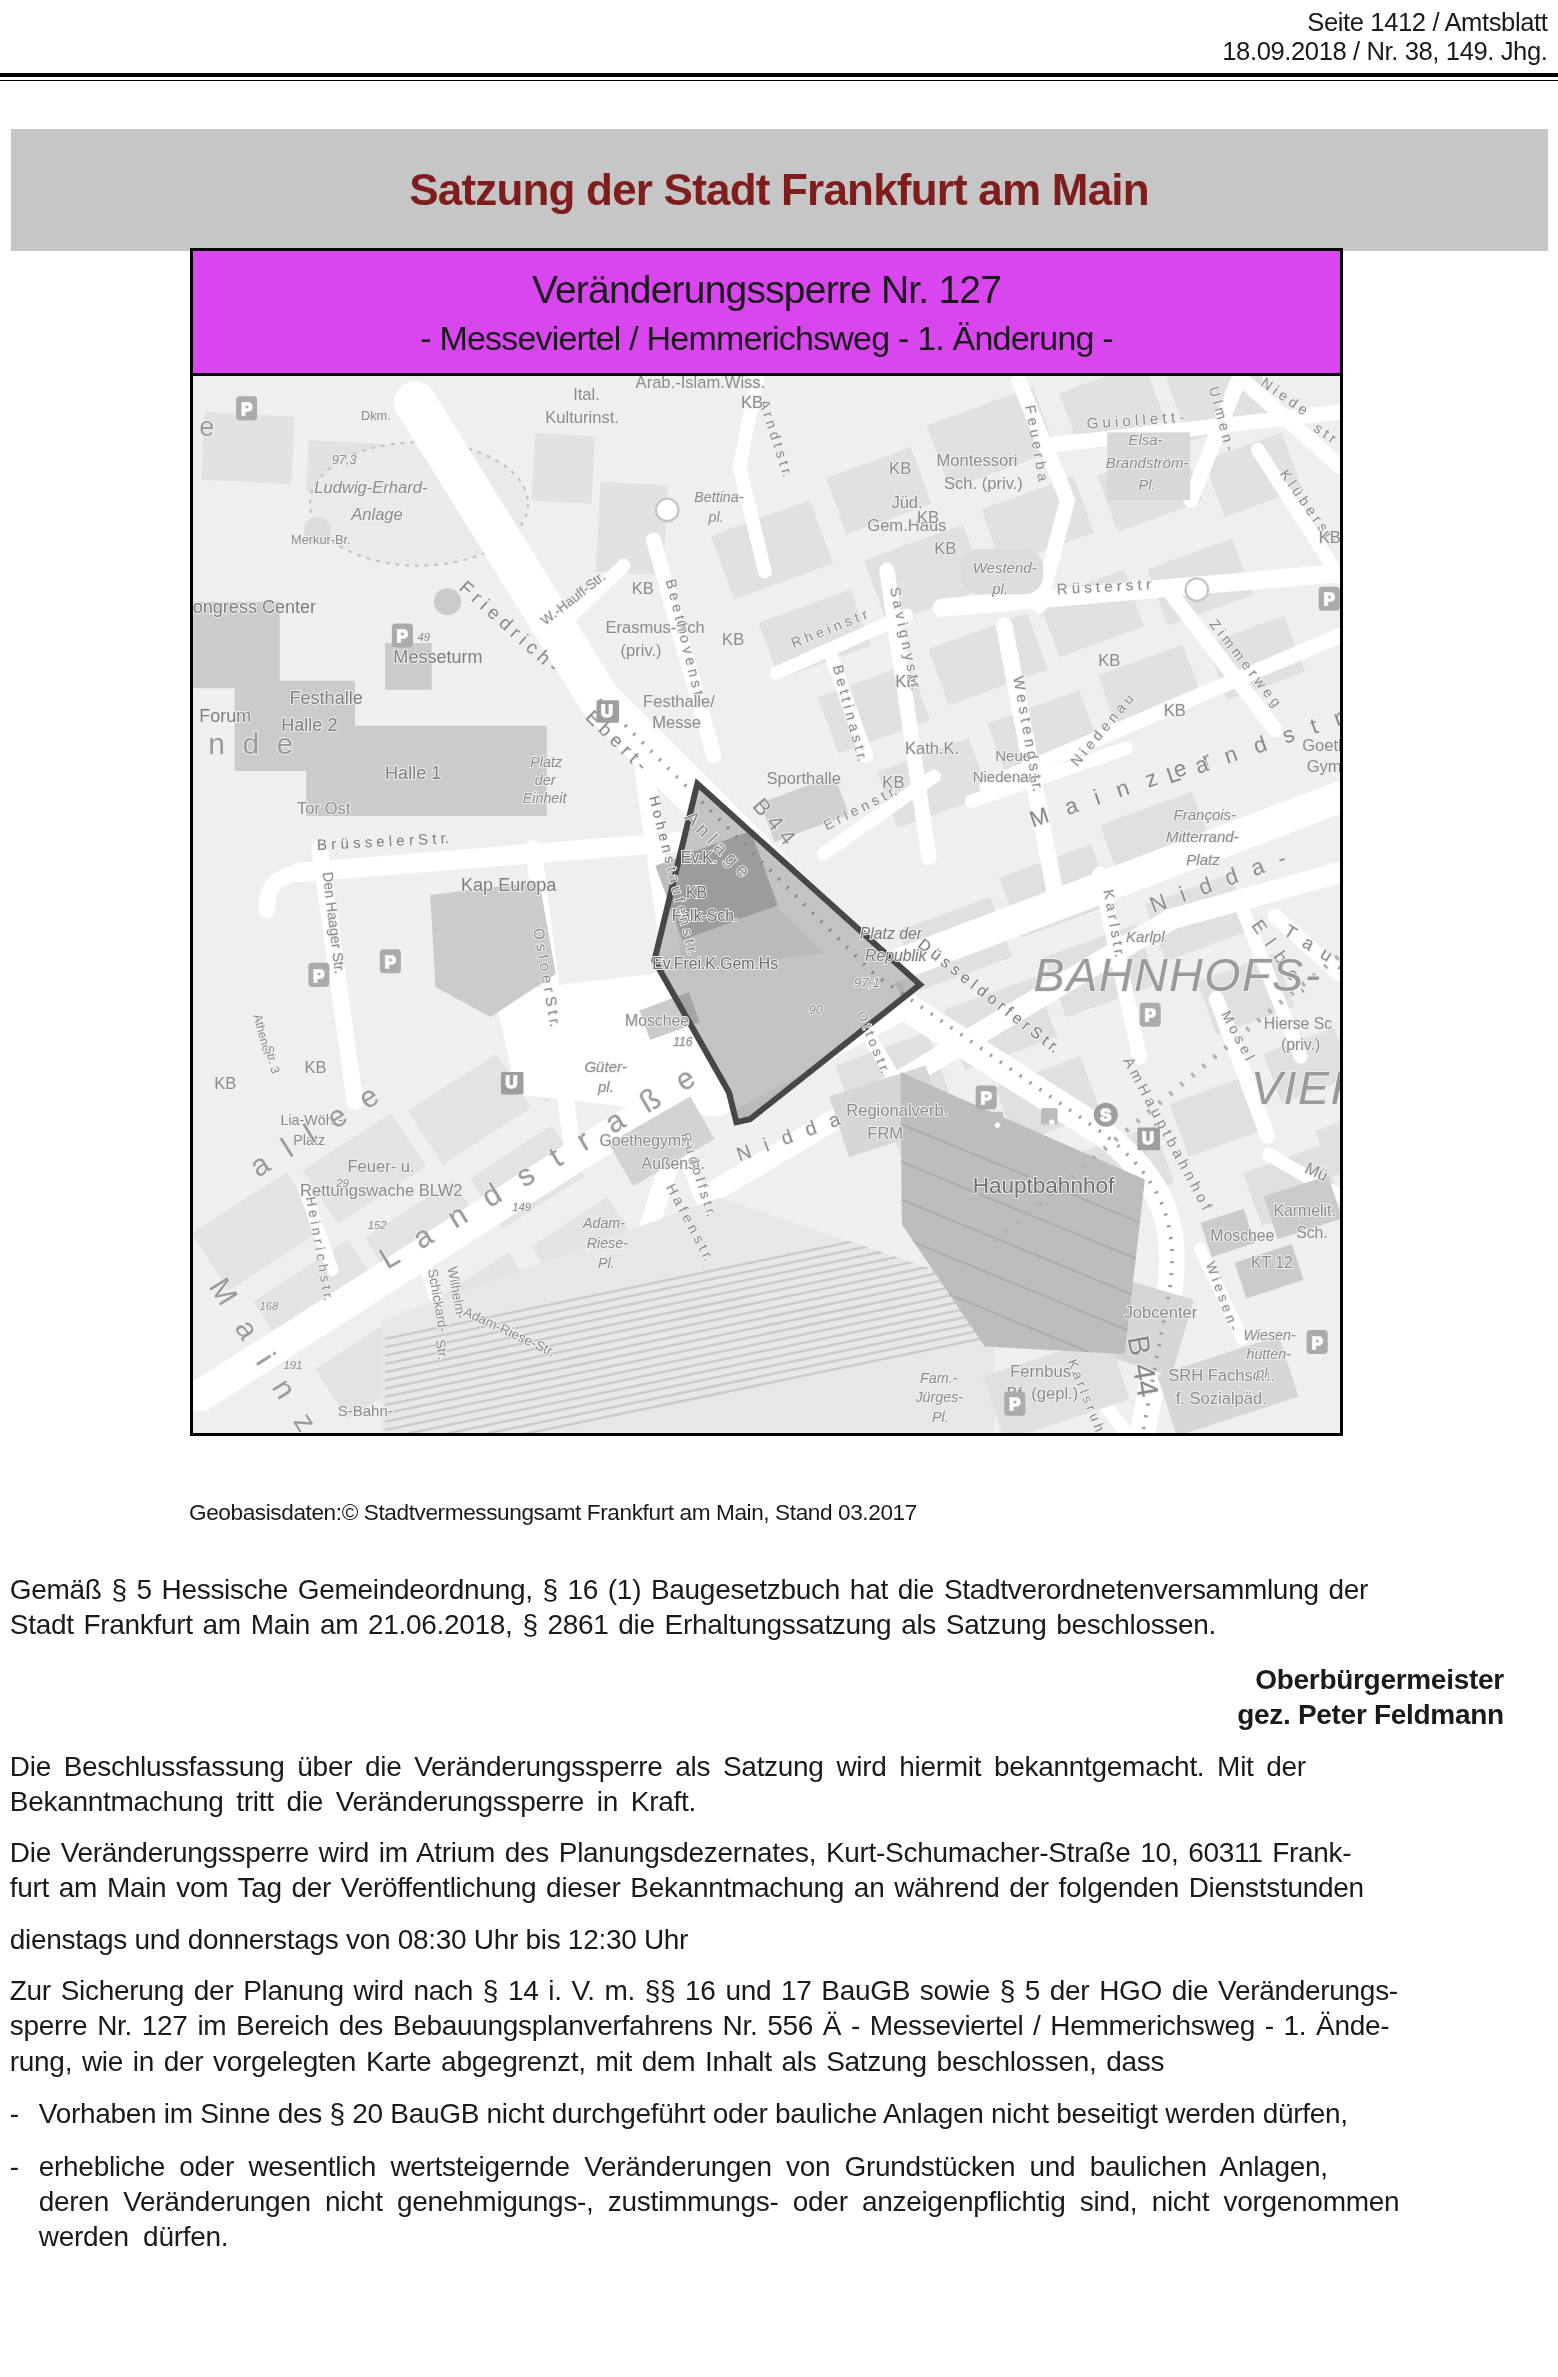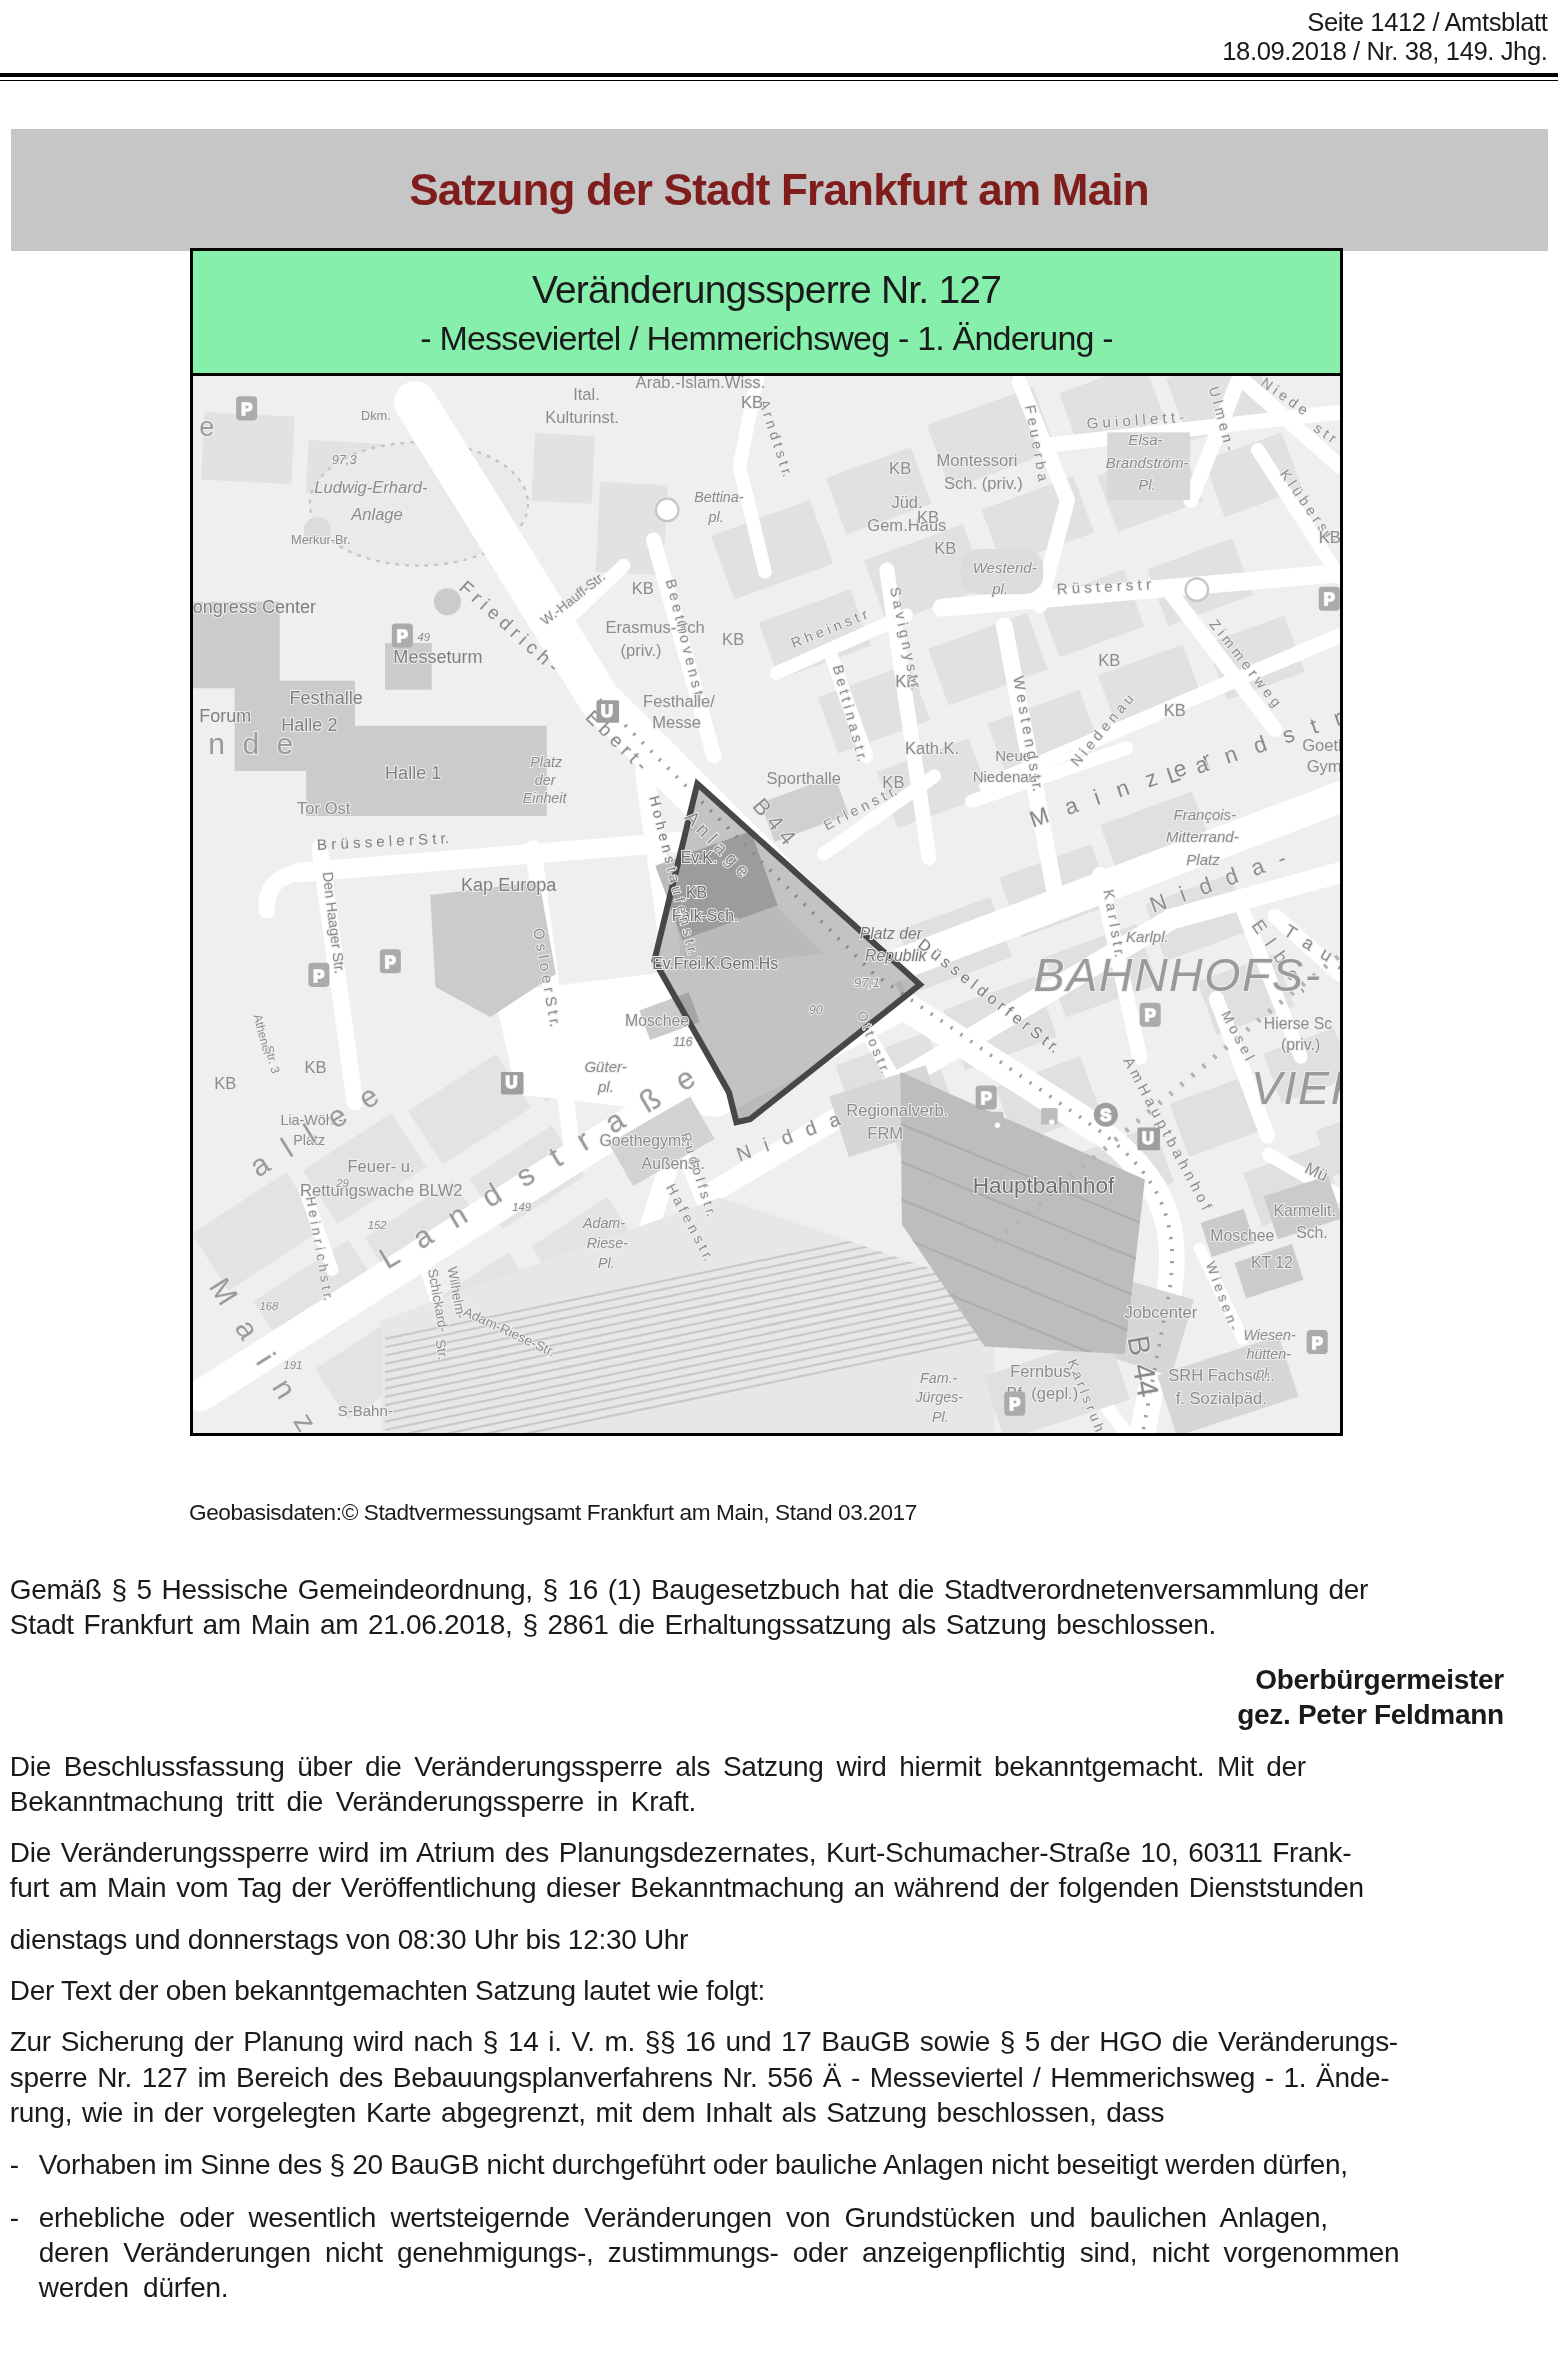--- a/index.html
+++ b/index.html
@@ -5,21 +5,21 @@
   html,body{margin:0;padding:0;background:#fff;}
   body{width:1558px;height:2377px;position:relative;overflow:hidden;
        font-family:"Liberation Sans","DejaVu Sans",sans-serif;color:#1a1a1a;}
   .header{display:flex;justify-content:space-between;align-items:flex-end;
           padding:7.5px 10.5px 0 10.5px;font-size:25.6px;letter-spacing:-0.4px;flex-direction:column;}
   .rule1{border-top:4.5px solid #000;margin:7.5px 0 0 0;}
   .rule2{border-top:1.5px solid #000;margin:3px 0 0 0;}
   .banner{margin:48px 10.5px 0 10.5px;background:#c6c6c6;height:122px;
           display:flex;align-items:center;justify-content:center;}
   .banner h1{margin:0;font-size:44px;font-weight:bold;letter-spacing:-0.8px;color:#7f1d1d;}
-  .map-box{position:absolute;left:190px;top:248px;width:1147px;border:3.8px solid #000;background:#86efac;}
+  .map-box{position:absolute;left:190px;top:248px;width:1147px;border:3.8px solid #000;background:#d946ef;}
   .map-titles{text-align:center;padding:12px 0 10.5px 0;}
   .mt1{font-size:39px;letter-spacing:-0.8px;margin:4.5px 0 7.5px 0;}
   .mt2{font-size:34px;letter-spacing:-0.8px;margin:6px 0;}
   .mt3{font-size:34px;letter-spacing:-0.8px;margin:7.5px 0 4.5px 0;}
   #map-svg{display:block;border-top:3px solid #000;background:#efefef;}
   #map-svg text{font-family:"Liberation Sans","DejaVu Sans",sans-serif;
                 paint-order:stroke;stroke:#efefef;stroke-width:2.5px;}
   .caption{position:absolute;left:189px;top:1500px;font-size:22.6px;letter-spacing:-0.4px;}
   .bodytext{position:absolute;left:9.8px;top:1556px;width:1539px;
             font-size:28px;line-height:1.26;letter-spacing:-0.3px;}
@@ -462,21 +462,20 @@
 Stadt Frankfurt am Main am 21.06.2018, § 2861 die Erhaltungssatzung als Satzung beschlossen.</p>
   <div class="sig">
     <div>Oberbürgermeister</div>
     <div>gez. Peter Feldmann</div>
   </div>
   <p class="ws1">Die Beschlussfassung über die Veränderungssperre als Satzung wird hiermit bekanntgemacht. Mit der
 Bekanntmachung tritt die Veränderungssperre in Kraft.</p>
   <p class="ws2">Die Veränderungssperre wird im Atrium des Planungsdezernates, Kurt-Schumacher-Straße 10, 60311 Frank-
 furt am Main vom Tag der Veröffentlichung dieser Bekanntmachung an während der folgenden Dienststunden</p>
   <p>dienstags und donnerstags von 08:30 Uhr bis 12:30 Uhr</p>
-  <p>Der Text der oben bekanntgemachten Satzung lautet wie folgt:</p>
   <p class="ws2">Zur Sicherung der Planung wird nach § 14 i. V. m. §§ 16 und 17 BauGB sowie § 5 der HGO die Veränderungs-
 sperre Nr. 127 im Bereich des Bebauungsplanverfahrens Nr. 556 Ä - Messeviertel / Hemmerichsweg - 1. Ände-
 rung, wie in der vorgelegten Karte abgegrenzt, mit dem Inhalt als Satzung beschlossen, dass</p>
   <div class="bullet">
     <div class="dash">-</div>
     <div class="btxt">Vorhaben im Sinne des § 20 BauGB nicht durchgeführt oder bauliche Anlagen nicht beseitigt werden dürfen,</div>
   </div>
   <div class="bullet">
     <div class="dash">-</div>
     <div class="btxt b-ws">erhebliche oder wesentlich wertsteigernde Veränderungen von Grundstücken und baulichen Anlagen,

